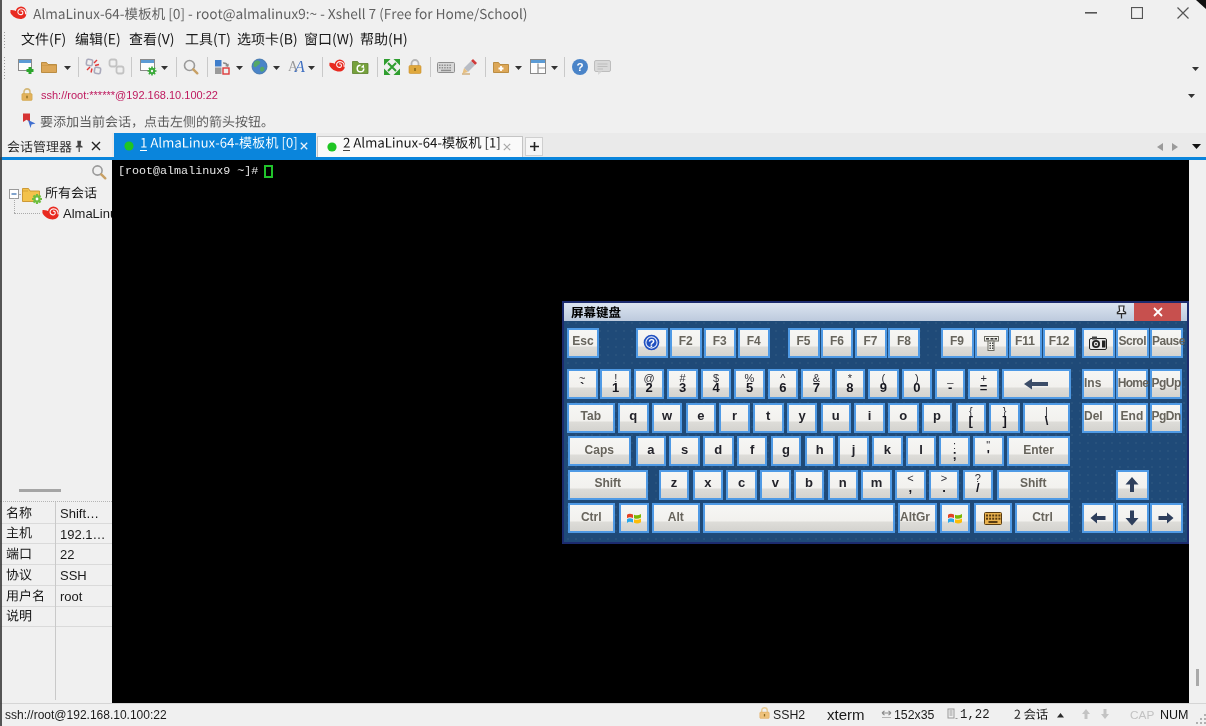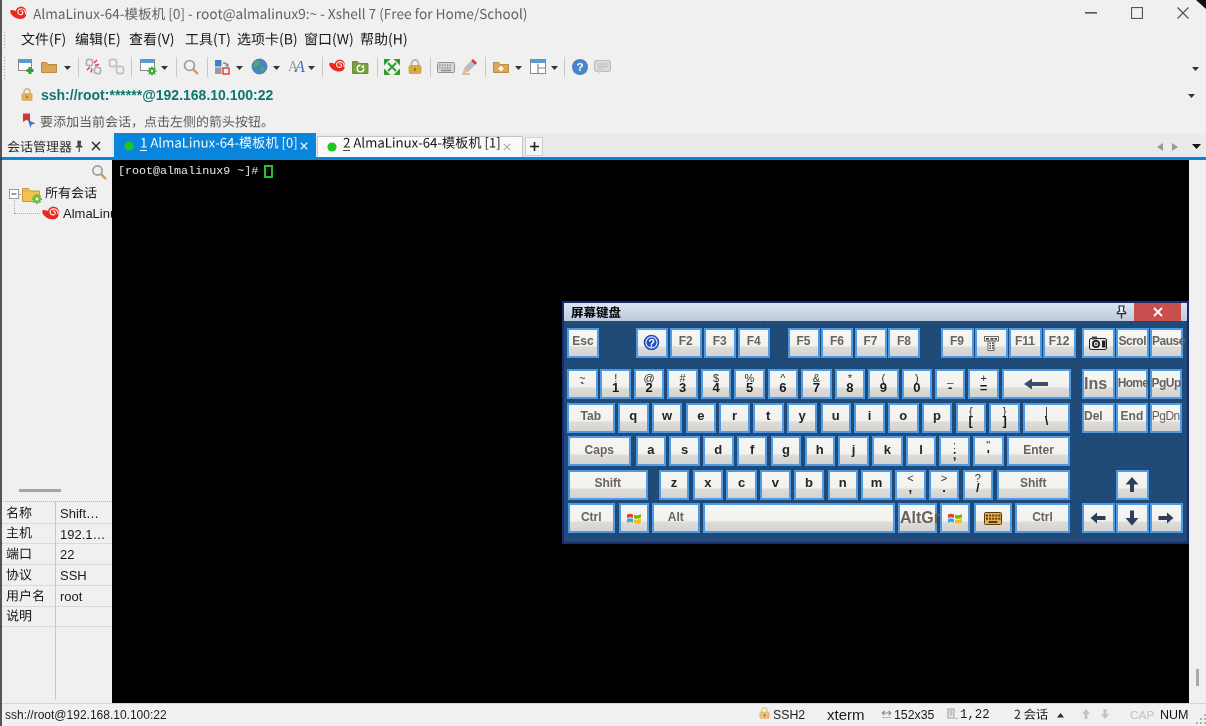--- a/index.html
+++ b/index.html
@@ -212,21 +212,21 @@
       <polygon points="0,0 7,0 3.5,4" fill="#333"></polygon>
     </svg>
 <div style="position:absolute;left:0px;top:84px;width:1206px;height:24px;background:#f0f0f0"></div>
 <svg style="position:absolute;left:21px;top:88px;" width="13" height="13" viewBox="0 0 13 13">
       <g transform="scale(0.8571428571428571)">
         <path d="M3.5 7 L3.5 4.5 A3.5 3.5 0 0 1 10.5 4.5 L10.5 7" fill="none" stroke="#d4b878" stroke-width="1.8"></path>
         <rect x="1" y="6.5" width="12" height="8" rx="1.2" fill="#e3b25c" stroke="#caa040" stroke-width="0.6"></rect>
         <rect x="6.2" y="9" width="1.6" height="3" fill="#8a6a1e"></rect>
       </g>
     </svg>
-<div style="position:absolute;left:41px;top:89px;font-family:Liberation Sans, sans-serif;font-size:14px;line-height:12.5px;color:#0f766e;font-weight:bold;letter-spacing:0px;white-space:pre">ssh://root:******@192.168.10.100:22</div>
+<div style="position:absolute;left:41px;top:89px;font-family:Liberation Sans, sans-serif;font-size:11px;line-height:12.5px;color:#be185d;font-weight:normal;letter-spacing:0px;white-space:pre">ssh://root:******@192.168.10.100:22</div>
 <svg style="position:absolute;left:1188px;top:94px;" width="7" height="4" viewBox="0 0 7 4">
       <polygon points="0,0 7,0 3.5,4" fill="#333"></polygon>
     </svg>
 <div style="position:absolute;left:0px;top:107.5px;width:1206px;height:1px;background:#dcdcdc"></div>
 <div style="position:absolute;left:0px;top:108px;width:1206px;height:25px;background:#f0f0f0"></div>
 <svg style="position:absolute;left:22px;top:113px;" width="14" height="15" viewBox="0 0 14 15">
       <path d="M1 0.5 L8 0.5 L8 9 L4.5 6.8 L1 9 Z" fill="#d63333"></path>
       <path d="M6 7 L13.5 10.5 L9.5 11.5 L8.5 15 Z" fill="#3f6fd0"></path>
     </svg>
 <svg width="235.0" height="15.6" viewBox="0 -11.44 235.0 15.6" style="position:absolute;overflow:visible;left:40px;top:114.56px;">
@@ -536,21 +536,21 @@
 <div style="position:absolute;left:968.4000000000001px;top:369px;width:30.5px;height:30px;border:2px solid #4f9ae5;box-sizing:border-box;background:linear-gradient(#f6f6f4 0%,#f2f1ee 60%,#dddcd8 67%,#d4d3cf 100%);position:absolute;left:968.4000000000001px;top:369px">
       <div style="position:absolute;left:0;right:0;top:1.5px;text-align:center;font-size:11px;color:#2e2e36;line-height:11px">+</div>
       <div style="position:absolute;left:0;right:0;bottom:3.5px;text-align:center;font-size:13px;font-weight:bold;color:#17171f;line-height:12px">=</div>
     </div>
 <div style="position:absolute;left:1002px;top:369px;width:68.5px;height:30px;border:2px solid #4f9ae5;box-sizing:border-box;background:linear-gradient(#f6f6f4 0%,#f2f1ee 60%,#dddcd8 67%,#d4d3cf 100%);position:absolute;left:1002px;top:369px">
       <svg width="24" height="12" viewBox="0 0 24 12" style="position:absolute;left:50%;top:50%;margin:-6px 0 0 -12px">
         <path d="M0 6 L8 0.5 L8 4 L24 4 L24 8 L8 8 L8 11.5 Z" fill="#3c4d68"></path>
       </svg>
     </div>
 <div style="position:absolute;left:1082px;top:369px;width:32.5px;height:30px;border:2px solid #4f9ae5;box-sizing:border-box;background:linear-gradient(#f6f6f4 0%,#f2f1ee 60%,#dddcd8 67%,#d4d3cf 100%);position:absolute;left:1082px;top:369px">
-      <div style="position:absolute;left:0;right:16px;top:50%;margin-top:-7.4399999999999995px;text-align:center;font-size:16px;font-weight:bold;color:#67645c;line-height:13.200000000000001px">Ins</div>
+      <div style="position:absolute;left:0;right:16px;top:50%;margin-top:-7.4399999999999995px;text-align:center;font-size:12px;font-weight:bold;color:#67645c;line-height:13.200000000000001px">Ins</div>
     </div>
 <div style="position:absolute;left:1115.7px;top:369px;width:32.5px;height:30px;border:2px solid #4f9ae5;box-sizing:border-box;background:linear-gradient(#f6f6f4 0%,#f2f1ee 60%,#dddcd8 67%,#d4d3cf 100%);position:absolute;left:1115.7px;top:369px">
       <div style="position:absolute;left:0;right:0;top:50%;margin-top:-7.4399999999999995px;text-align:center;font-size:12px;font-weight:bold;color:#67645c;line-height:13.200000000000001px"><span style="letter-spacing:-0.7px">Home</span></div>
     </div>
 <div style="position:absolute;left:1149.5px;top:369px;width:32.5px;height:30px;border:2px solid #4f9ae5;box-sizing:border-box;background:linear-gradient(#f6f6f4 0%,#f2f1ee 60%,#dddcd8 67%,#d4d3cf 100%);position:absolute;left:1149.5px;top:369px">
       <div style="position:absolute;left:0;right:0;top:50%;margin-top:-7.4399999999999995px;text-align:center;font-size:12px;font-weight:bold;color:#67645c;line-height:13.200000000000001px"><span style="letter-spacing:-0.5px">PgUp</span></div>
     </div>
 <div style="position:absolute;left:567px;top:402.5px;width:47.5px;height:30px;border:2px solid #4f9ae5;box-sizing:border-box;background:linear-gradient(#f6f6f4 0%,#f2f1ee 60%,#dddcd8 67%,#d4d3cf 100%);position:absolute;left:567px;top:402.5px">
       <div style="position:absolute;left:0;right:0;top:50%;margin-top:-7.4399999999999995px;text-align:center;font-size:12px;font-weight:bold;color:#67645c;line-height:13.200000000000001px">Tab</div>
     </div>
@@ -596,21 +596,21 @@
       <div style="position:absolute;left:0;right:0;top:1.5px;text-align:center;font-size:11px;color:#2e2e36;line-height:11px">|</div>
       <div style="position:absolute;left:0;right:0;bottom:3.5px;text-align:center;font-size:13px;font-weight:bold;color:#17171f;line-height:12px">\</div>
     </div>
 <div style="position:absolute;left:1082px;top:402.5px;width:32.5px;height:30px;border:2px solid #4f9ae5;box-sizing:border-box;background:linear-gradient(#f6f6f4 0%,#f2f1ee 60%,#dddcd8 67%,#d4d3cf 100%);position:absolute;left:1082px;top:402.5px">
       <div style="position:absolute;left:0;right:0;top:50%;margin-top:-7.4399999999999995px;font-size:12px;font-weight:bold;color:#67645c;line-height:13.200000000000001px">Del</div>
     </div>
 <div style="position:absolute;left:1115.7px;top:402.5px;width:32.5px;height:30px;border:2px solid #4f9ae5;box-sizing:border-box;background:linear-gradient(#f6f6f4 0%,#f2f1ee 60%,#dddcd8 67%,#d4d3cf 100%);position:absolute;left:1115.7px;top:402.5px">
       <div style="position:absolute;left:0;right:0;top:50%;margin-top:-7.4399999999999995px;text-align:center;font-size:12px;font-weight:bold;color:#67645c;line-height:13.200000000000001px">End</div>
     </div>
 <div style="position:absolute;left:1149.5px;top:402.5px;width:32.5px;height:30px;border:2px solid #4f9ae5;box-sizing:border-box;background:linear-gradient(#f6f6f4 0%,#f2f1ee 60%,#dddcd8 67%,#d4d3cf 100%);position:absolute;left:1149.5px;top:402.5px">
-      <div style="position:absolute;left:0;right:0;top:50%;margin-top:-7.4399999999999995px;text-align:center;font-size:12px;font-weight:normal;color:#67645c;line-height:13.200000000000001px"><span style="letter-spacing:-0.5px">PgDn</span></div>
+      <div style="position:absolute;left:0;right:0;top:50%;margin-top:-7.4399999999999995px;text-align:center;font-size:12px;font-weight:bold;color:#67645c;line-height:13.200000000000001px"><span style="letter-spacing:-0.5px">PgDn</span></div>
     </div>
 <div style="position:absolute;left:567.5px;top:436px;width:63.5px;height:30px;border:2px solid #4f9ae5;box-sizing:border-box;background:linear-gradient(#f6f6f4 0%,#f2f1ee 60%,#dddcd8 67%,#d4d3cf 100%);position:absolute;left:567.5px;top:436px">
       <div style="position:absolute;left:0;right:0;top:50%;margin-top:-7.4399999999999995px;text-align:center;font-size:12px;font-weight:bold;color:#67645c;line-height:13.200000000000001px">Caps</div>
     </div>
 <div style="position:absolute;left:635.5px;top:436px;width:30.5px;height:30px;border:2px solid #4f9ae5;box-sizing:border-box;background:linear-gradient(#f6f6f4 0%,#f2f1ee 60%,#dddcd8 67%,#d4d3cf 100%);position:absolute;left:635.5px;top:436px">
       <div style="position:absolute;left:0;right:0;top:50%;margin-top:-8.06px;text-align:center;font-size:13px;font-weight:bold;color:#23232a;line-height:14.3px">a</div>
     </div>
 <div style="position:absolute;left:669.3px;top:436px;width:30.5px;height:30px;border:2px solid #4f9ae5;box-sizing:border-box;background:linear-gradient(#f6f6f4 0%,#f2f1ee 60%,#dddcd8 67%,#d4d3cf 100%);position:absolute;left:669.3px;top:436px">
       <div style="position:absolute;left:0;right:0;top:50%;margin-top:-8.06px;text-align:center;font-size:13px;font-weight:bold;color:#23232a;line-height:14.3px">s</div>
     </div>
@@ -700,21 +700,21 @@
         <path d="M8 4.7 C10.6 5.6 12.6 5.5 15 4.1 L15 7.6 C12.6 9 10.6 9.1 8 8.2 Z" fill="#7db700"></path>
         <path d="M1 9.3 C2.6 8.1 4.2 7.9 7 8.9 L7 12.5 C4.2 11.5 2.6 11.7 1 12.9 Z" fill="#28a8ea"></path>
         <path d="M8 9.2 C10.6 10.1 12.6 10 15 8.6 L15 12.2 C12.6 13.6 10.6 13.7 8 12.8 Z" fill="#fbbc09"></path>
       </g>
     </svg>
 <div style="position:absolute;left:652px;top:503px;width:47.5px;height:30px;border:2px solid #4f9ae5;box-sizing:border-box;background:linear-gradient(#f6f6f4 0%,#f2f1ee 60%,#dddcd8 67%,#d4d3cf 100%);position:absolute;left:652px;top:503px">
       <div style="position:absolute;left:0;right:0;top:50%;margin-top:-7.4399999999999995px;text-align:center;font-size:12px;font-weight:bold;color:#67645c;line-height:13.200000000000001px">Alt</div>
     </div>
 <div style="position:absolute;left:702.5px;top:503px;width:192px;height:30px;border:2px solid #4f9ae5;box-sizing:border-box;background:linear-gradient(#f6f6f4 0%,#f2f1ee 60%,#dddcd8 67%,#d4d3cf 100%);position:absolute;left:702.5px;top:503px"></div>
 <div style="position:absolute;left:898px;top:503px;width:38.5px;height:30px;border:2px solid #4f9ae5;box-sizing:border-box;background:linear-gradient(#f6f6f4 0%,#f2f1ee 60%,#dddcd8 67%,#d4d3cf 100%);position:absolute;left:898px;top:503px">
-      <div style="position:absolute;left:0;right:8px;top:50%;margin-top:-7.4399999999999995px;text-align:right;font-size:16px;font-weight:bold;color:#67645c;line-height:13.200000000000001px">AltGr</div>
+      <div style="position:absolute;left:0;right:8px;top:50%;margin-top:-7.4399999999999995px;text-align:right;font-size:12px;font-weight:bold;color:#67645c;line-height:13.200000000000001px">AltGr</div>
     </div>
 <div style="position:absolute;left:939.5px;top:503px;width:30.5px;height:30px;border:2px solid #4f9ae5;box-sizing:border-box;background:linear-gradient(#f6f6f4 0%,#f2f1ee 60%,#dddcd8 67%,#d4d3cf 100%);position:absolute;left:939.5px;top:503px"></div>
 <svg style="position:absolute;left:947px;top:510px;" width="16" height="16" viewBox="0 0 16 16">
       <g transform="scale(1.0)">
         <path d="M1 4.8 C2.6 3.6 4.2 3.4 7 4.4 L7 7.9 C4.2 6.9 2.6 7.1 1 8.3 Z" fill="#e34225"></path>
         <path d="M8 4.7 C10.6 5.6 12.6 5.5 15 4.1 L15 7.6 C12.6 9 10.6 9.1 8 8.2 Z" fill="#7db700"></path>
         <path d="M1 9.3 C2.6 8.1 4.2 7.9 7 8.9 L7 12.5 C4.2 11.5 2.6 11.7 1 12.9 Z" fill="#28a8ea"></path>
         <path d="M8 9.2 C10.6 10.1 12.6 10 15 8.6 L15 12.2 C12.6 13.6 10.6 13.7 8 12.8 Z" fill="#fbbc09"></path>
       </g>
     </svg>

